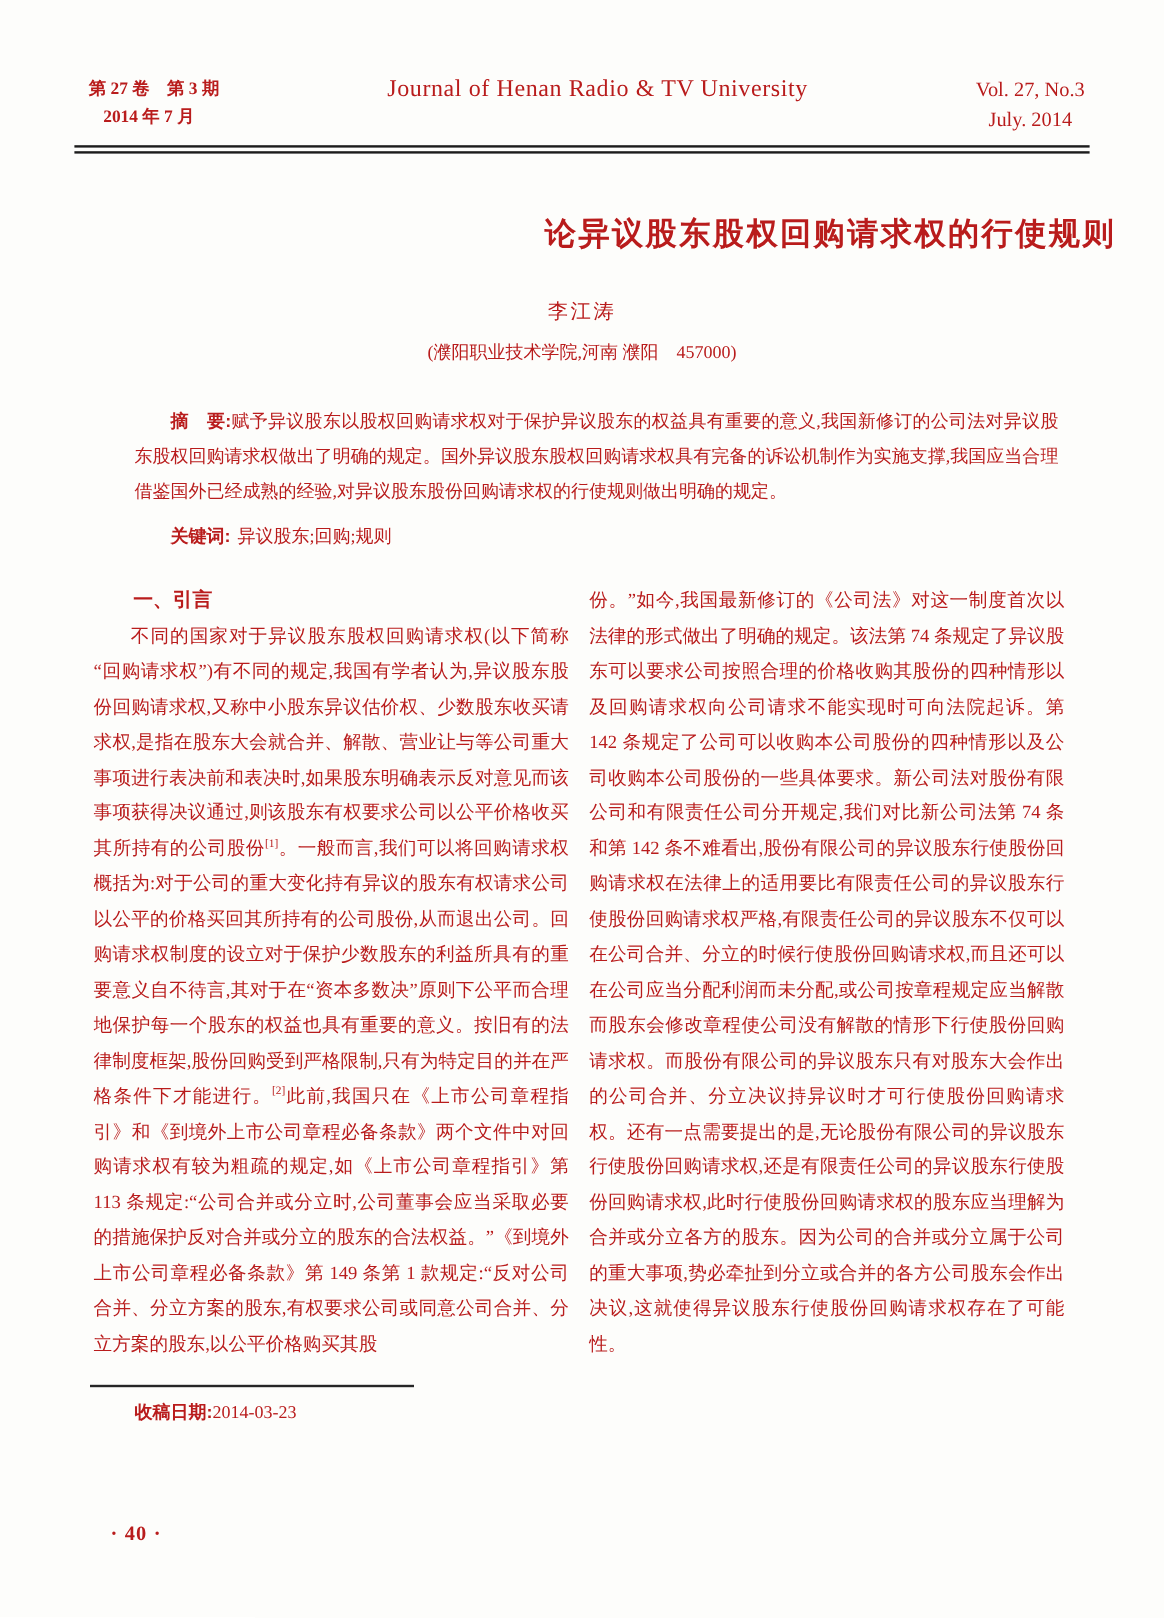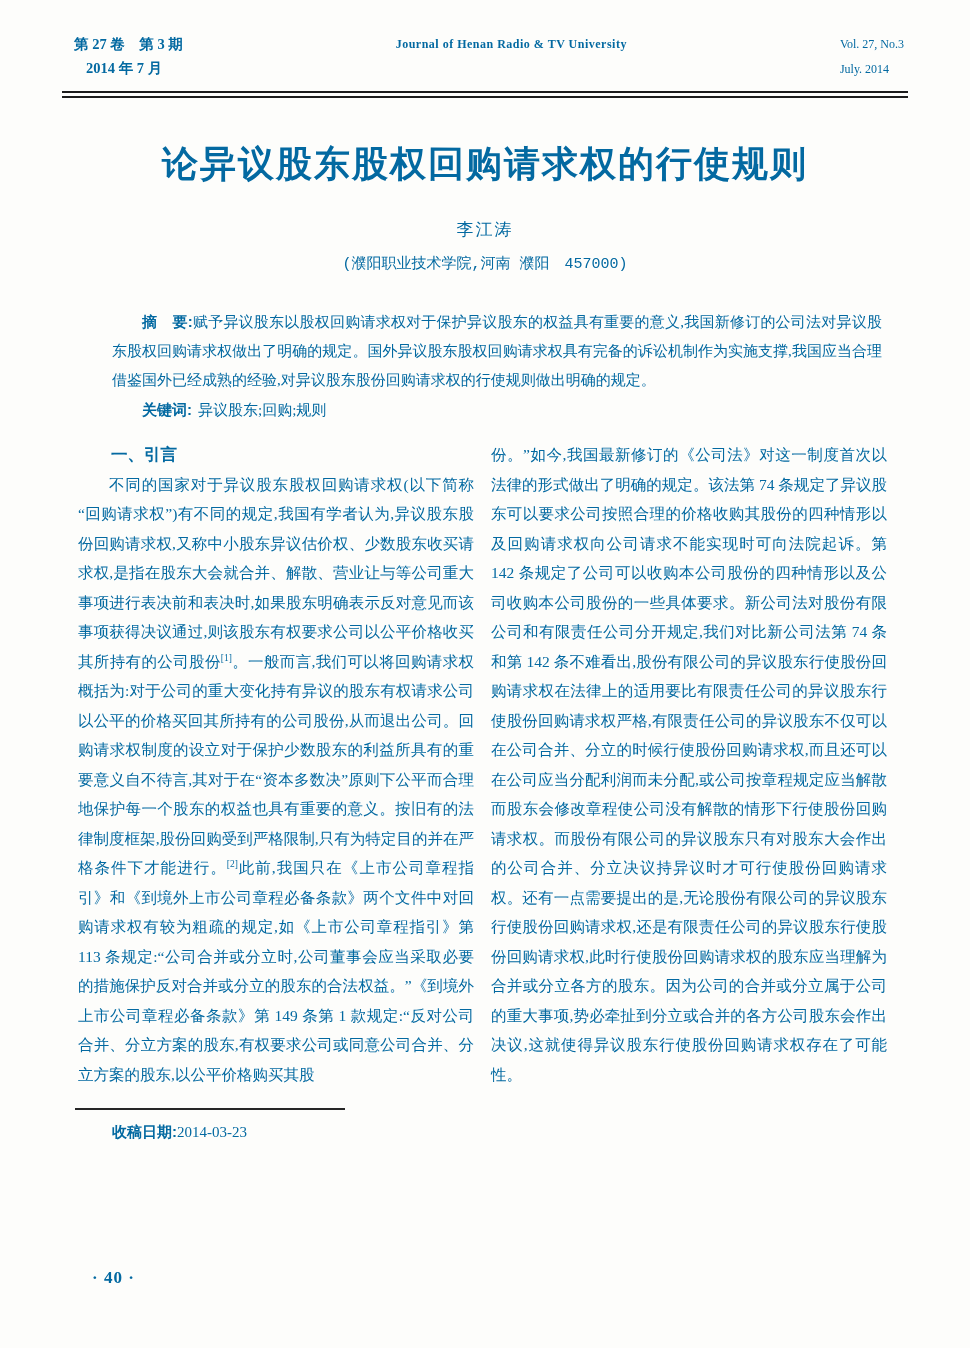--- a/index.html
+++ b/index.html
@@ -1,61 +1,61 @@
 <!DOCTYPE html>
 <html lang="zh"><head>
 <meta charset="utf-8">
 <style>
   html,body { margin:0; padding:0; background:#ffffff; }
   .page {
     position:relative;
     width:970px; height:1348px;
     background:#fdfdfb;
-    color:#0369a1;
+    color:#b91c1c;
     font-family:"Liberation Serif","DejaVu Serif",serif;
     overflow:hidden;
     box-sizing:border-box;
-    padding-top:32px;
+    padding-top:62px;
   }
   
   .jheader {
     display:flex; justify-content:space-between; align-items:flex-start;
     margin:0 66px 0 74px;
   }
   .jheader .hl { font-size:14.5px; line-height:24px; font-weight:700; }
   .jheader .hl .line2 { padding-left:12px; }
   .jheader .hc { text-align:center; }
   .jheader .hc .cn { font-size:16px; font-weight:700; letter-spacing:2px; line-height:24px; }
-  .jheader .hc .en { font-size:12px; line-height:24px; letter-spacing:0.5px;font-weight:bold; }
-  .jheader .hr { text-align:left; font-size:12px; line-height:25px; }
+  .jheader .hc .en { font-size:20px; line-height:24px; letter-spacing:0.5px; }
+  .jheader .hr { text-align:center; font-size:17px; line-height:25px; }
   .double-rule {
     margin:9px 62px 0 62px;
     height:3px;
     border-top:2px solid #1c1c1c;
     border-bottom:2px solid #1c1c1c;
   }
   
   .title {
     margin:44px 40px 0 40px;
-    text-align:center;
+    text-align:right;
     font-family:"Liberation Sans","DejaVu Sans",sans-serif;
     font-weight:700;
-    font-size:36px;
+    font-size:26px;
     letter-spacing:2px;
     line-height:44px;
   }
   .author { margin-top:32px; text-align:center; font-size:17px; letter-spacing:2px; }
-  .affiliation { margin-top:13px; text-align:center; font-size:15px;font-family:Liberation Mono, monospace; }
+  .affiliation { margin-top:13px; text-align:center; font-size:15px; }
   
   .meta-block { margin:34px 88px 0 112px; }
   .abstract { margin:0; font-size:15px; line-height:29px; text-align:justify; text-indent:2em; }
   .abstract .lbl, .kw .lbl, .cls .lbl, .fnote .lbl {
     font-family:"Liberation Sans","DejaVu Sans",sans-serif; font-weight:700;
   }
-  .kw { margin:7px 0 0 0; font-size:15px; line-height:16px; text-indent:2em; }
+  .kw { margin:7px 0 0 0; font-size:15px; line-height:31px; text-indent:2em; }
   .kw .lbl { margin-right:6px; }
   .cls { margin:4px 0 0 0; font-size:15px; line-height:29px; text-indent:2em; display:block; }
   .cls .pair { margin-right:66px; white-space:nowrap; }
   .cls .pair:last-child { margin-right:0; }
   .cls .val { margin-left:8px; }
   
   .columns {
     display:flex; column-gap:17px;
     margin:22px 75px 0 78px;
     height:652px; overflow:hidden;

